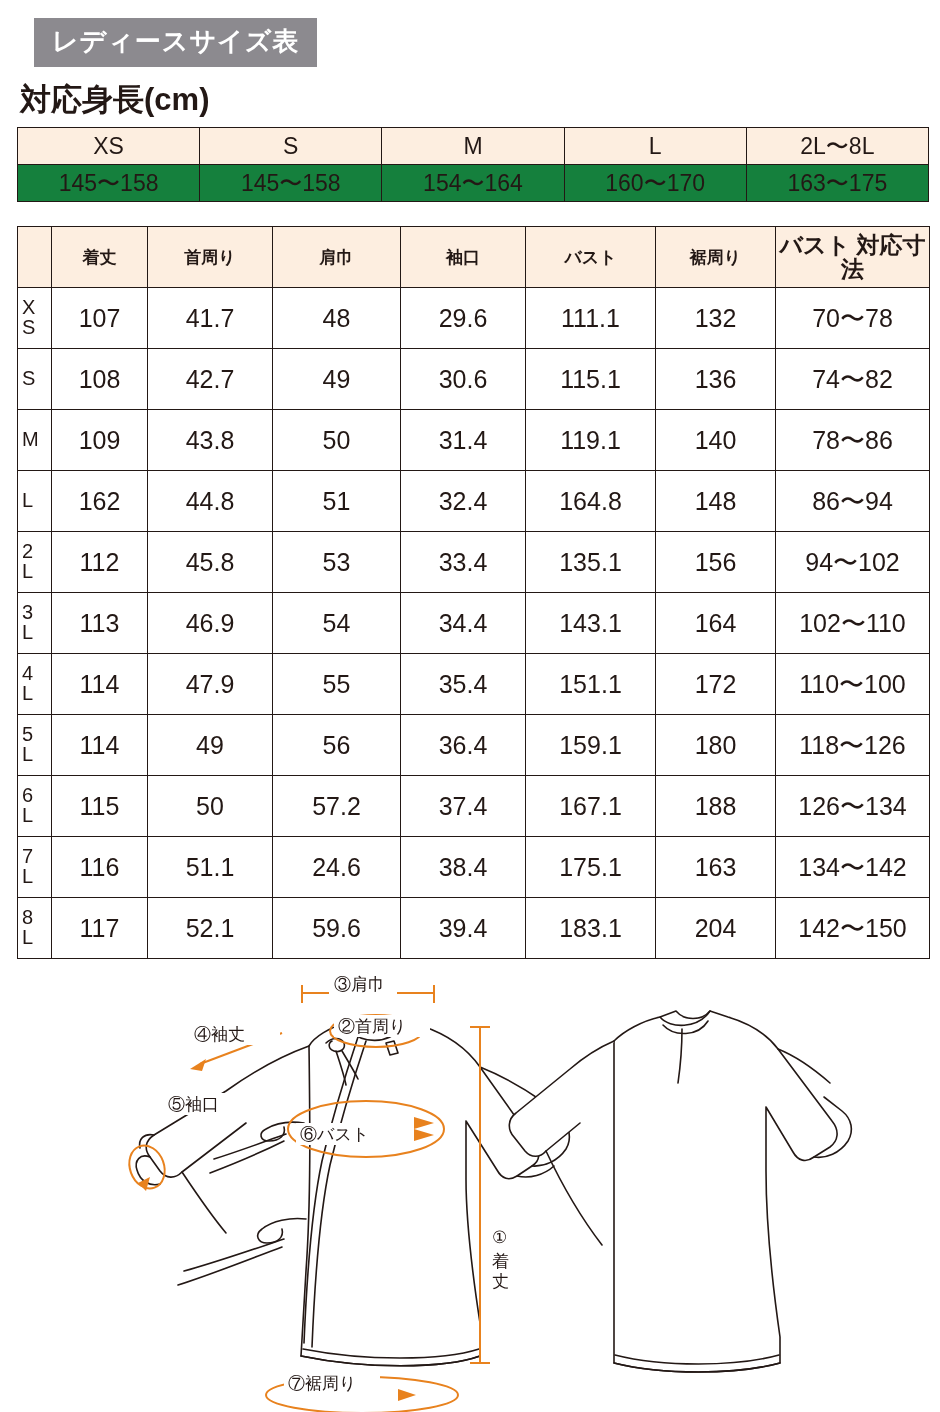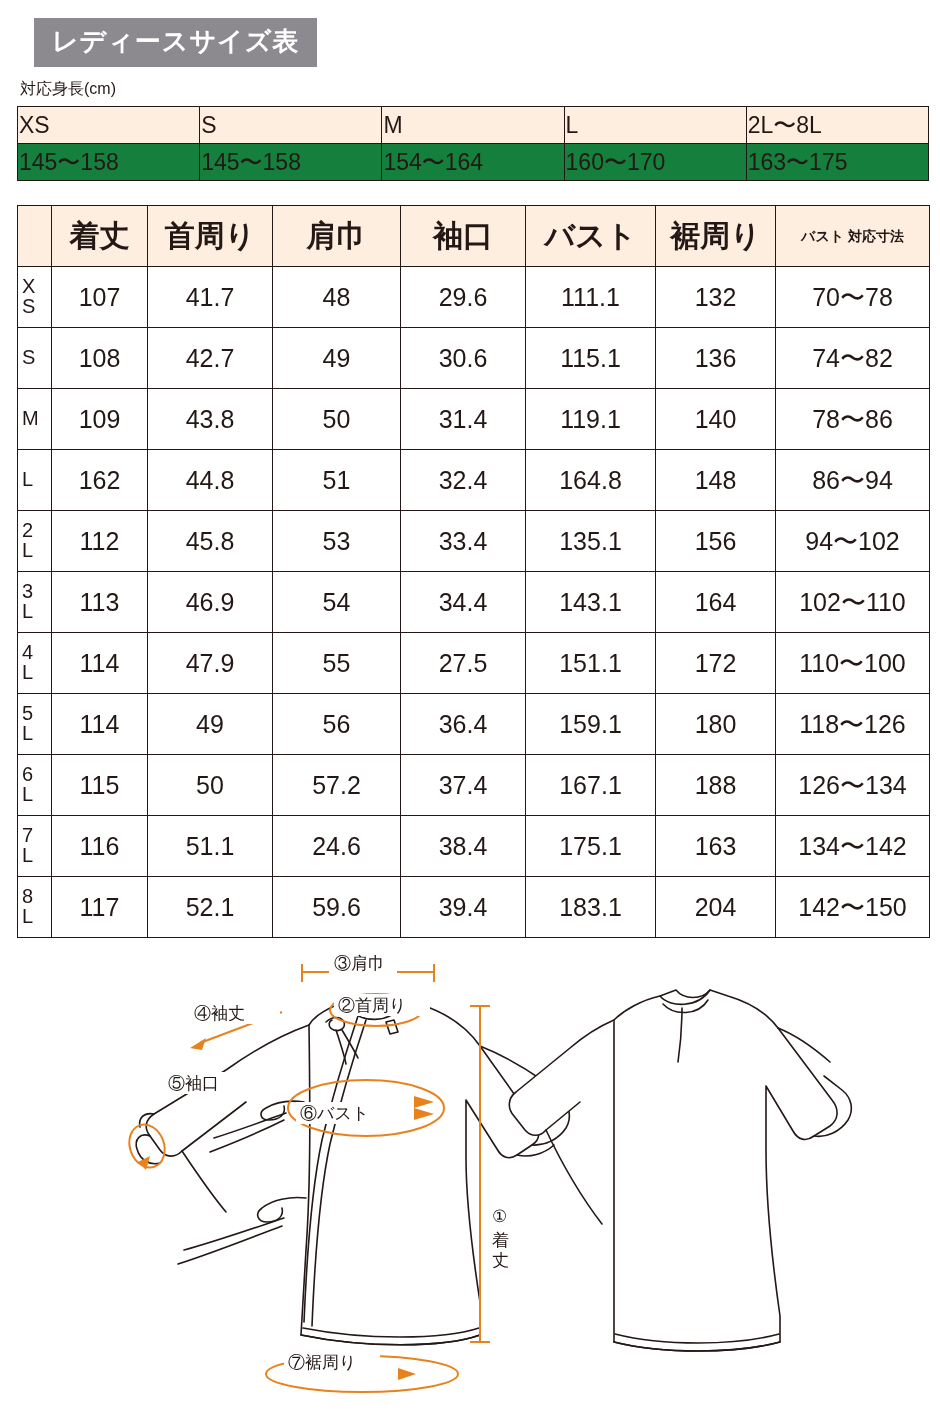--- a/index.html
+++ b/index.html
@@ -30,38 +30,38 @@
     color: #ffffff;
     font-size: 26px;
     font-weight: bold;
     letter-spacing: 1px;
     padding: 6px 18px 8px 18px;
     margin-top: 18px;
     margin-left: 20px;
   }
 
   .subtitle {
-    font-size: 16px;
-    font-weight: normal;
+    font-size: 31px;
+    font-weight: bold;
     margin: 12px 0 6px 6px;
     letter-spacing: 0px;
   }
 
   
   table {
     border-collapse: collapse;
     table-layout: fixed;
   }
   .height-table {
     width: 912px;
     margin-left: 3px;
   }
   .height-table th, .height-table td {
     border: 1px solid #231815;
-    text-align: left;
+    text-align: center;
     font-size: 23px;
     height: 34px;
     font-weight: normal;
   }
   .height-table thead th {
     background: #fdeee0;
     font-size: 23px;
   }
   .height-table tbody td {
     background: #15803d;
@@ -77,25 +77,25 @@
     border: 1px solid #231815;
     text-align: center;
     font-size: 25px;
     font-weight: normal;
     height: 58px;
     background: #ffffff;
   }
   .meas-table thead th {
     background: #fdeee0;
     font-weight: bold;
-    font-size: 30px;
+    font-size: 17px;
     height: 58px;
   }
   .meas-table thead th.hdr-two {
-    font-size: 14px;
+    font-size: 23px;
     line-height: 1.06;
   }
   .meas-table .rowlabel {
     width: 34px;
     font-size: 20px;
     line-height: 0.98;
     text-align: left;
     padding-left: 4px;
     font-weight: normal;
   }
@@ -258,21 +258,21 @@
       </tr>
 
       <tr>
         <th class="rowlabel">
           <span>4</span>
           <span>L</span>
         </th>
         <td>114</td>
         <td>47.9</td>
         <td>55</td>
-        <td>27.5</td>
+        <td>35.4</td>
         <td>151.1</td>
         <td>172</td>
         <td>110〜100</td>
       </tr>
 
       <tr>
         <th class="rowlabel">
           <span>5</span>
           <span>L</span>
         </th>

